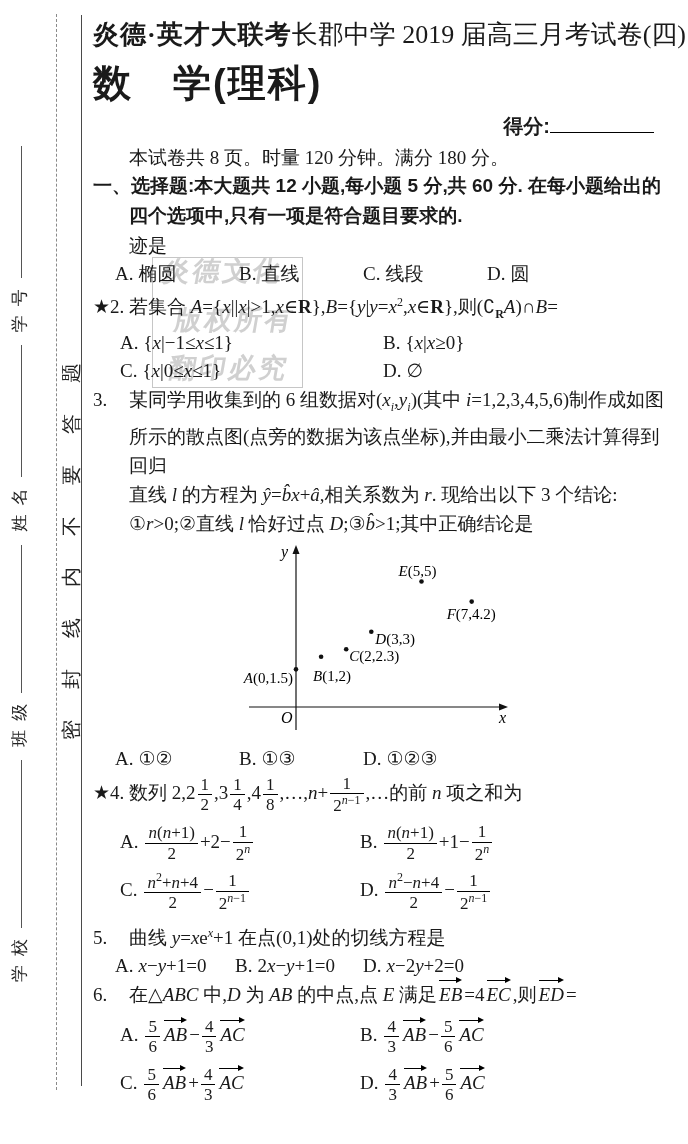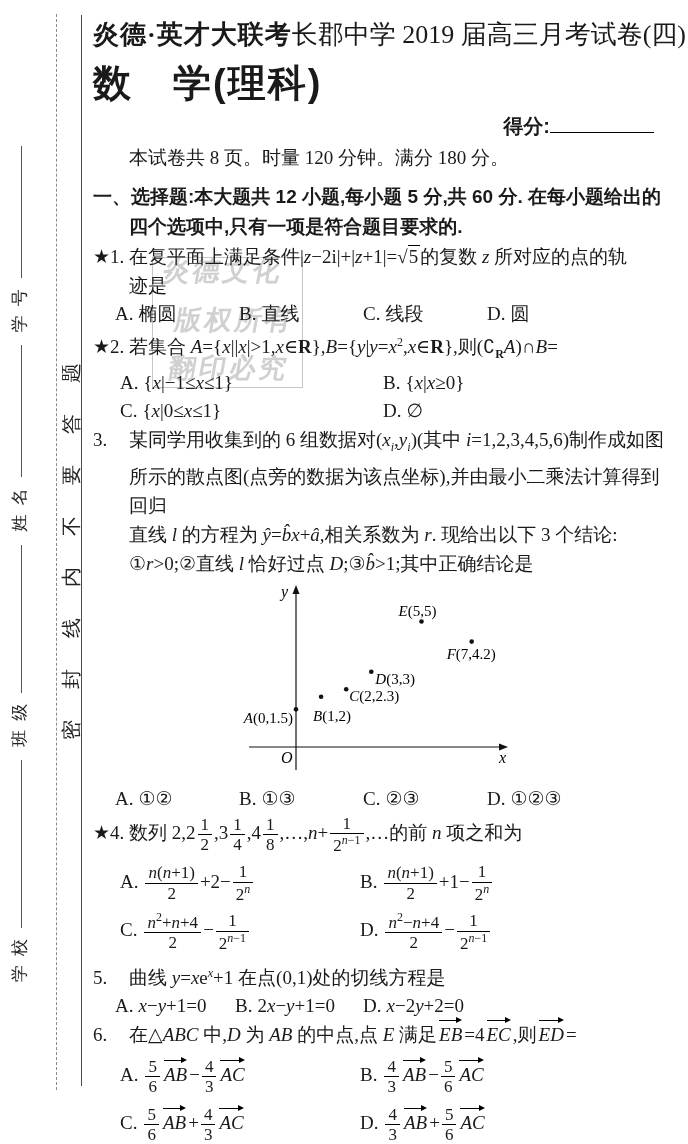--- a/index.html
+++ b/index.html
@@ -28,21 +28,21 @@
   
   .content{position:absolute;left:93px;top:0;width:585px;z-index:2;}
   .h1{margin-top:17px;text-align:center;white-space:nowrap;font-size:26px;}
   .h1 .brand{font-weight:900;font-family:"Liberation Serif",serif;letter-spacing:1px;}
   .title{margin-top:6px;text-align:left;font-family:"Liberation Sans","DejaVu Sans",sans-serif;
          font-weight:700;font-size:38px;letter-spacing:2px;}
   .score{text-align:right;margin:4px 24px 0 0;font-family:"Liberation Sans",sans-serif;
          font-weight:700;font-size:20px;}
   .uline{display:inline-block;width:104px;height:14px;border-bottom:1px solid #000;}
   .note{margin-top:5px;padding-left:36px;font-size:19px;}
-  .sec{margin-top:11px;padding-left:36px;text-indent:-36px;line-height:30px;
+  .sec{padding-left:36px;text-indent:-36px;line-height:30px;
        font-family:"Liberation Sans","DejaVu Sans",sans-serif;font-weight:700;font-size:19px;
        word-break:break-all;}
   .q{font-size:19px;}
   .qline{line-height:29px;word-break:break-all;}
   .qline.cont{margin-left:36px;}
   .qnum{display:inline-block;width:36px;}
   .opts{display:grid;line-height:28px;}
   .opts4{padding-left:22px;grid-template-columns:124px 124px 124px auto;}
   .opts2{padding-left:27px;grid-template-columns:263px auto;}
   .optsF{padding-left:27px;grid-template-columns:240px auto;margin-top:7px;line-height:38px;}
@@ -90,21 +90,20 @@
 
     <div class="title">数　学(理科)</div>
 
     <div class="score"><span>得分:</span><span class="uline"></span></div>
 
     <div class="note">本试卷共 8 页。时量 120 分钟。满分 180 分。</div>
 
     <div class="sec">一、选择题:本大题共 12 小题,每小题 5 分,共 60 分. 在每小题给出的四个选项中,只有一项是符合题目要求的.</div>
 
     <div class="q">
-      <div class="qline"><span class="qnum">★1.</span><span>在复平面上满足条件|<i>z</i>−2i|+|<i>z</i>+1|=<span class="sqrt">√<span class="rad">5</span></span>的复数 <i>z</i> 所对应的点的轨</span></div>
       <div class="qline cont">迹是</div>
       <div class="opts opts4">
         <span class="opt"><span class="lbl">A.</span><span>椭圆</span></span>
         <span class="opt"><span class="lbl">B.</span><span>直线</span></span>
         <span class="opt"><span class="lbl">C.</span><span>线段</span></span>
         <span class="opt"><span class="lbl">D.</span><span>圆</span></span>
       </div>
     </div>
 
     <div class="q">
@@ -147,21 +146,20 @@
               <text x="155.5" y="33.5" font-size="15" font-family="Liberation Serif, serif" text-anchor="start"><tspan font-style="italic">E</tspan><tspan>(5,5)</tspan></text>
               <circle cx="228.70000000000002" cy="59.579999999999984" r="2.3" fill="#111"></circle>
               <text x="203.70000000000002" y="76.57999999999998" font-size="15" font-family="Liberation Serif, serif" text-anchor="start"><tspan font-style="italic">F</tspan><tspan>(7,4.2)</tspan></text>
             </g>
         </svg>
       </div>
 
       <div class="opts opts4">
         <span class="opt"><span class="lbl">A.</span><span>①②</span></span>
         <span class="opt"><span class="lbl">B.</span><span>①③</span></span>
-        <span class="opt"><span class="lbl">C.</span><span>②③</span></span>
         <span class="opt"><span class="lbl">D.</span><span>①②③</span></span>
       </div>
     </div>
 
     <div class="q">
       <div class="qline" style="line-height:40px"><span class="qnum">★4.</span><span>数列 2,2<span class="frac"><span class="fn">1</span><span class="fd">2</span></span>,3<span class="frac"><span class="fn">1</span><span class="fd">4</span></span>,4<span class="frac"><span class="fn">1</span><span class="fd">8</span></span>,…,<i>n</i>+<span class="frac"><span class="fn">1</span><span class="fd">2<sup><i>n</i>−1</sup></span></span>,…的前 <i>n</i> 项之和为</span></div>
       <div class="opts optsF">
         <span class="opt"><span class="lbl">A.</span><span><span class="frac"><span class="fn"><i>n</i>(<i>n</i>+1)</span><span class="fd">2</span></span>+2−<span class="frac"><span class="fn">1</span><span class="fd">2<sup><i>n</i></sup></span></span></span></span>
         <span class="opt"><span class="lbl">B.</span><span><span class="frac"><span class="fn"><i>n</i>(<i>n</i>+1)</span><span class="fd">2</span></span>+1−<span class="frac"><span class="fn">1</span><span class="fd">2<sup><i>n</i></sup></span></span></span></span>
       </div>

